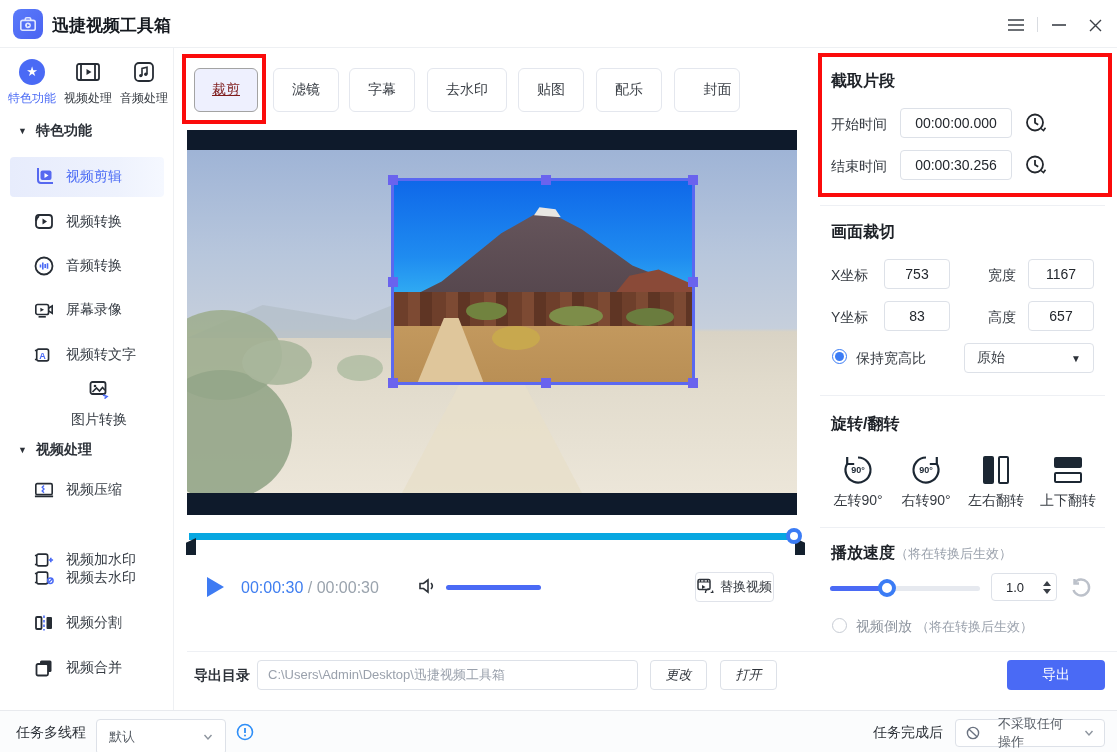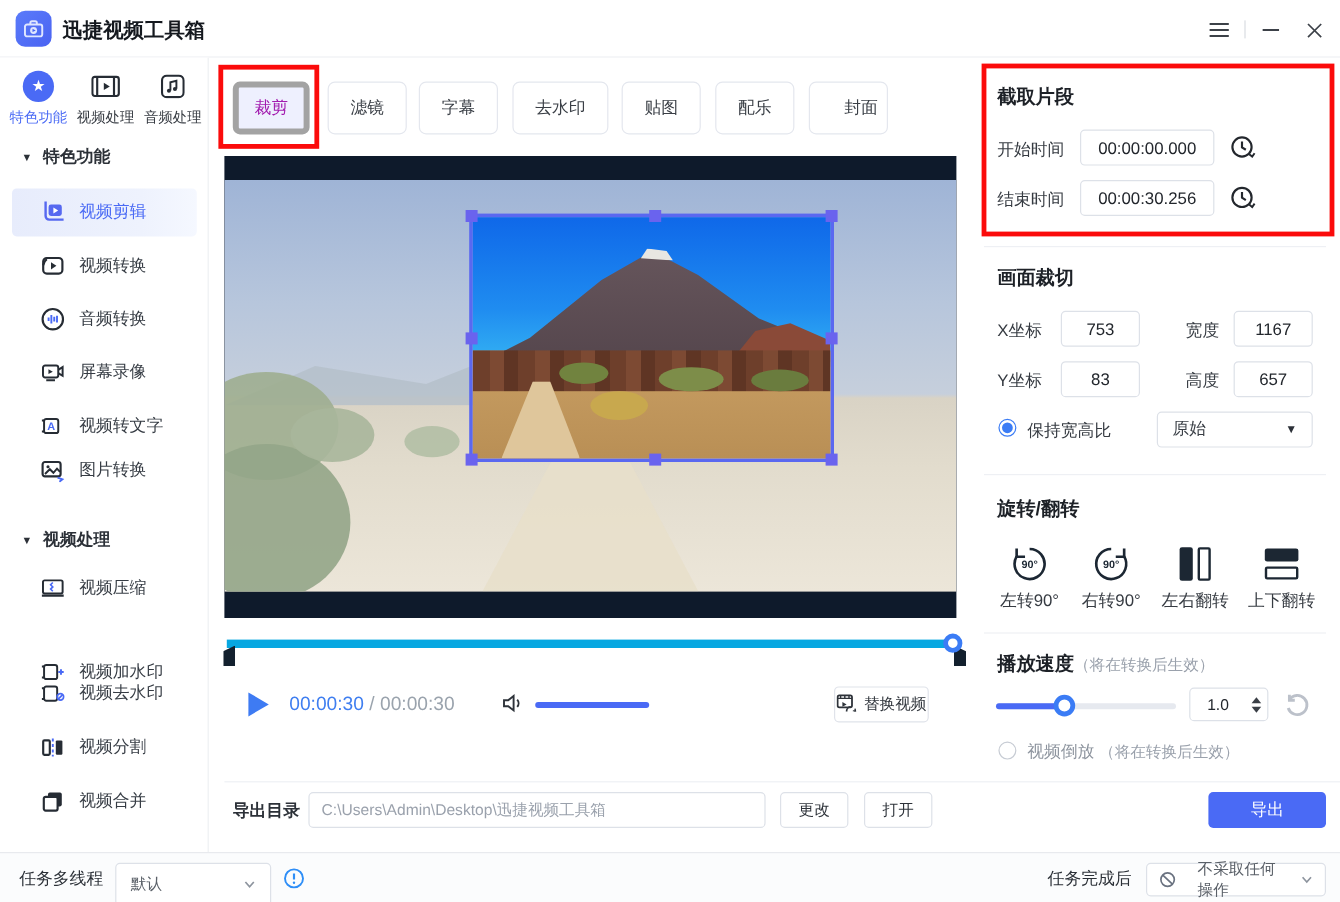--- a/index.html
+++ b/index.html
@@ -24,21 +24,21 @@
 .star-circle { width:26px; height:26px; border-radius:50%; background:#4a6af5; color:#fff; font-size:13px; line-height:26px; text-align:center; }
 .sec-head { position:absolute; left:18px; font-size:14px; color:#2c3138; font-weight:bold; display:flex; align-items:center; gap:9px; }
 .sec-head .tri { font-size:9px; color:#2c3138; }
 .side-item { position:absolute; left:10px; width:154px; height:40px; display:flex; align-items:center; gap:12px; padding-left:24px; border-radius:4px; cursor:pointer; color:#363c44; }
 .side-item.active { background:linear-gradient(90deg,#e7ecfc,#eef2fd 70%,#f5f8ff); color:#4a6af5; }
 .side-item .si-label { font-size:14px; }
 .si-icon { width:20px; height:20px; display:flex; align-items:center; justify-content:center; }
 
 
 .tab { position:absolute; top:68px; height:44px; border:1px solid #e4e7ee; border-radius:6px; background:#fff; font-size:14px; color:#3a3f46; display:flex; align-items:center; justify-content:center; cursor:pointer; }
-.tab.selected { border:5px solid #a3a3a3; background:#eef0fe; color:#a21caf; }
+.tab.selected { border:1px solid #a3a3a3; background:#eef0fe; color:#7f1d1d;text-decoration:underline; }
 
 
 .video-frame { position:absolute; left:187px; top:130px; width:610px; height:385px; background:#0e1a2b; overflow:hidden; }
 .video-img { position:absolute; left:0; top:20px; width:610px; height:343px; overflow:hidden;
   background:linear-gradient(180deg,#9fb4d6 0%,#b7c6dc 30%,#c6cfdc 52%,#d9d3c5 53%,#e2dccd 70%,#ece6d9 100%); }
 .far-ridge { position:absolute; left:0; top:128px; width:420px; height:60px;
   clip-path:polygon(0 100%,18% 45%,40% 70%,58% 20%,78% 60%,100% 80%,100% 100%); background:#b4bfc9; opacity:.8; }
 .bush { position:absolute; background:#9fae90; border-radius:50%; opacity:.9; }
 .path-wedge { position:absolute; left:215px; top:200px; width:180px; height:143px;
   clip-path:polygon(42% 0,58% 0,100% 100%,0 100%); background:#e8dfca; opacity:.85; }
@@ -71,21 +71,21 @@
 .time-cur { color:#3f7ef0; }
 .time-sep { color:#9aa3ad; }
 .time-dur { color:#9aa3ad; }
 .vol-bar { position:absolute; left:446px; top:585px; width:95px; height:5px; border-radius:3px; background:#4a6af5; cursor:pointer; }
 .replace-btn { position:absolute; left:695px; top:572px; width:79px; height:30px; border:1px solid #e0e3ea; border-radius:4px; background:#fff; display:flex; align-items:center; justify-content:center; gap:6px; font-size:13px; color:#2e333a; cursor:pointer; }
 
 
 .main-divider { position:absolute; left:187px; top:651px; width:930px; height:1px; background:#eef0f4; }
 .export-label { position:absolute; left:194px; top:667px; font-size:14px; font-weight:bold; color:#2c3138; }
 .export-input { position:absolute; left:257px; top:660px; width:381px; height:30px; border:1px solid #dde1e8; border-radius:4px; padding:0 10px; font-size:13px; color:#9aa1ac; background:#fff; }
-.mini-btn { position:absolute; top:660px; width:57px; height:30px; border:1px solid #dde1e8; border-radius:4px; background:#fff; font-size:13px; color:#2e333a; display:flex; align-items:center; justify-content:center; cursor:pointer; }
+.mini-btn { position:absolute; top:660px; width:57px; height:30px; border:1px solid #dde1e8; border-radius:4px; background:#fff; font-size:13px; color:#2e333a; display:flex; align-items:center; justify-content:center; cursor:pointer;font-style:italic; }
 
 
 .rp-title { position:absolute; font-size:16px; font-weight:bold; color:#1d2127; }
 .rp-label { position:absolute; font-size:14px; color:#363b42; }
 .rp-input { position:absolute; height:30px; border:1px solid #dde1e8; border-radius:4px; text-align:center; font-size:14px; color:#23272d; background:#fff; }
 .rp-divider { position:absolute; left:820px; width:285px; height:1px; background:#eef0f4; }
 .clock-btn { position:absolute; width:24px; height:24px; cursor:pointer; }
 .radio { position:absolute; width:15px; height:15px; border-radius:50%; border:1px solid #c7ccd4; background:#fff; }
 .radio.on { border:1px solid #3b7cf5; }
 .radio.on::after { content:""; position:absolute; left:2px; top:2px; width:9px; height:9px; border-radius:50%; background:#3b7cf5; }
@@ -229,21 +229,21 @@
   <div class="side-item" style="top:287px;">
     <span class="si-icon">
       <svg width="22" height="20" viewBox="0 0 22 20">
           <path d="M3 5 h-2 M3 15 h-2" stroke="#262c34" stroke-width="1.8"></path>
           <rect x="3" y="3.5" width="13" height="13" rx="2" fill="none" stroke="#262c34" stroke-width="1.8"></rect>
           <text x="9.5" y="14" font-size="10" font-weight="bold" fill="#4a6af5" text-anchor="middle">A</text>
         </svg>
     </span>
     <span class="si-label">视频转文字</span>
   </div>
-  <div class="side-item" style="top:324px;">
+  <div class="side-item" style="top:331px;flex-direction:column;">
     <span class="si-icon">
       <svg width="20" height="20" viewBox="0 0 20 20">
           <rect x="1.5" y="3" width="15" height="12" rx="2" fill="none" stroke="#262c34" stroke-width="1.8"></rect>
           <circle cx="6" cy="7" r="1.3" fill="#262c34"></circle>
           <path d="M3.5 13 l4-4 3 3 3-3.5 2.5 2.8" fill="none" stroke="#262c34" stroke-width="1.6"></path>
           <path d="M14 16 l4 1.5 -2.5 2" fill="none" stroke="#4a6af5" stroke-width="1.6"></path>
         </svg>
     </span>
     <span class="si-label">图片转换</span>
   </div>

